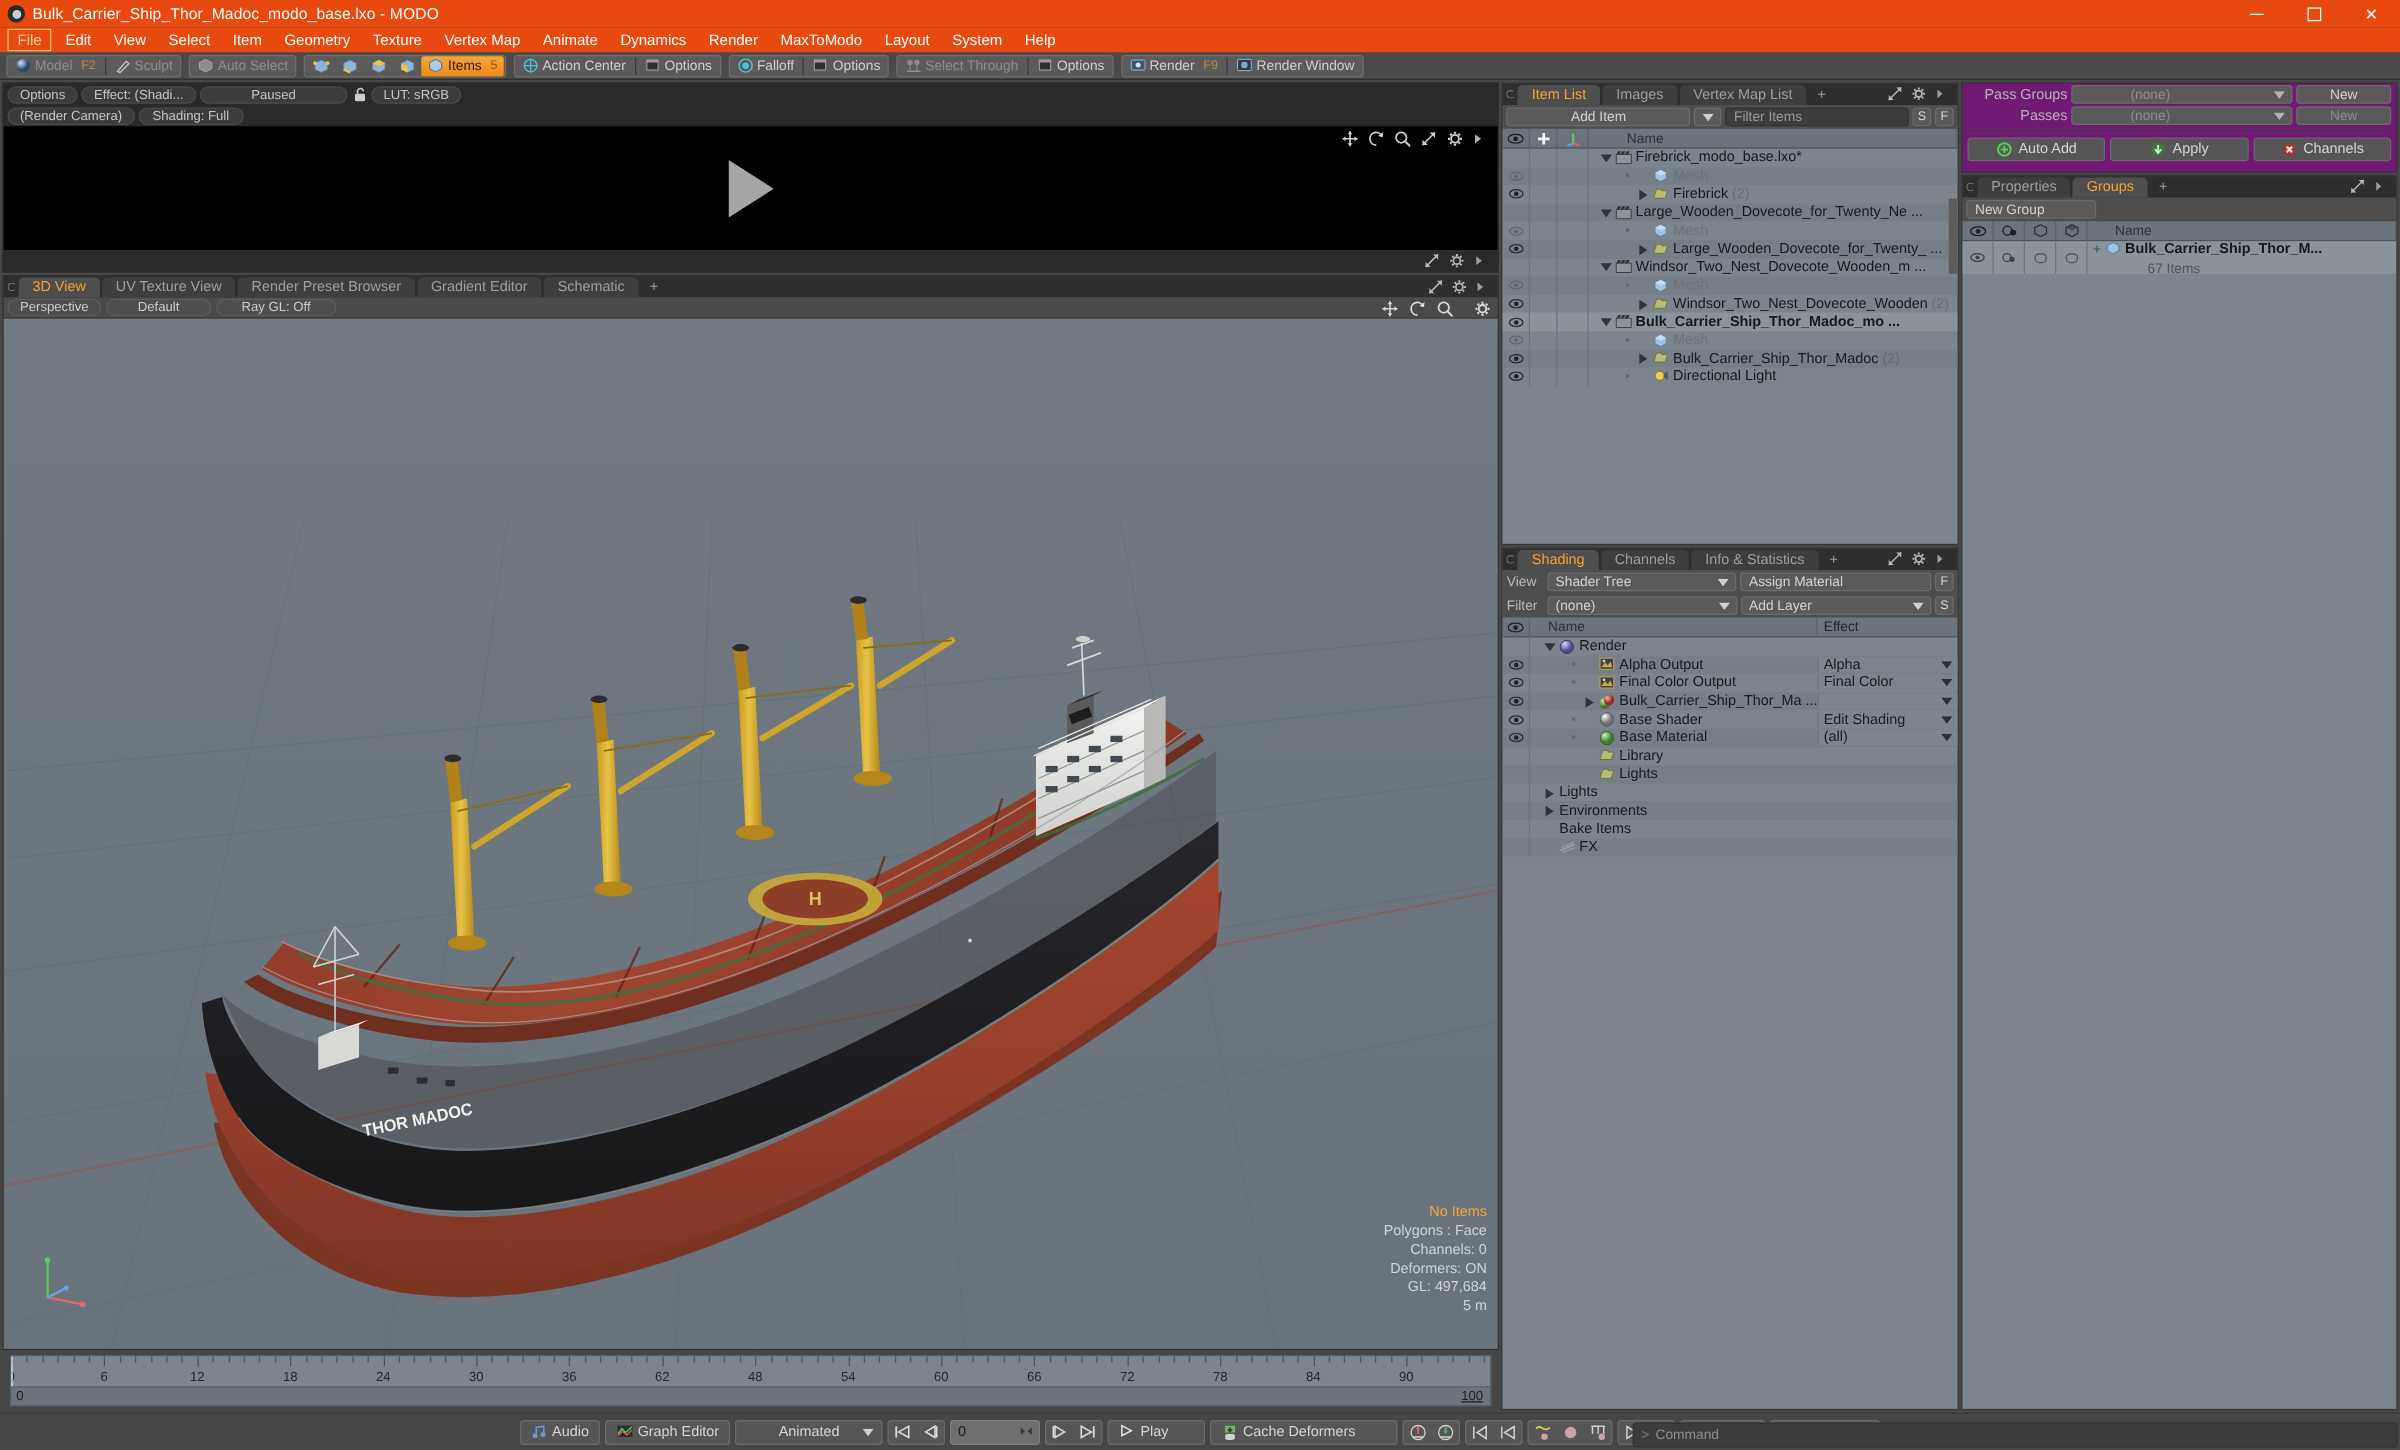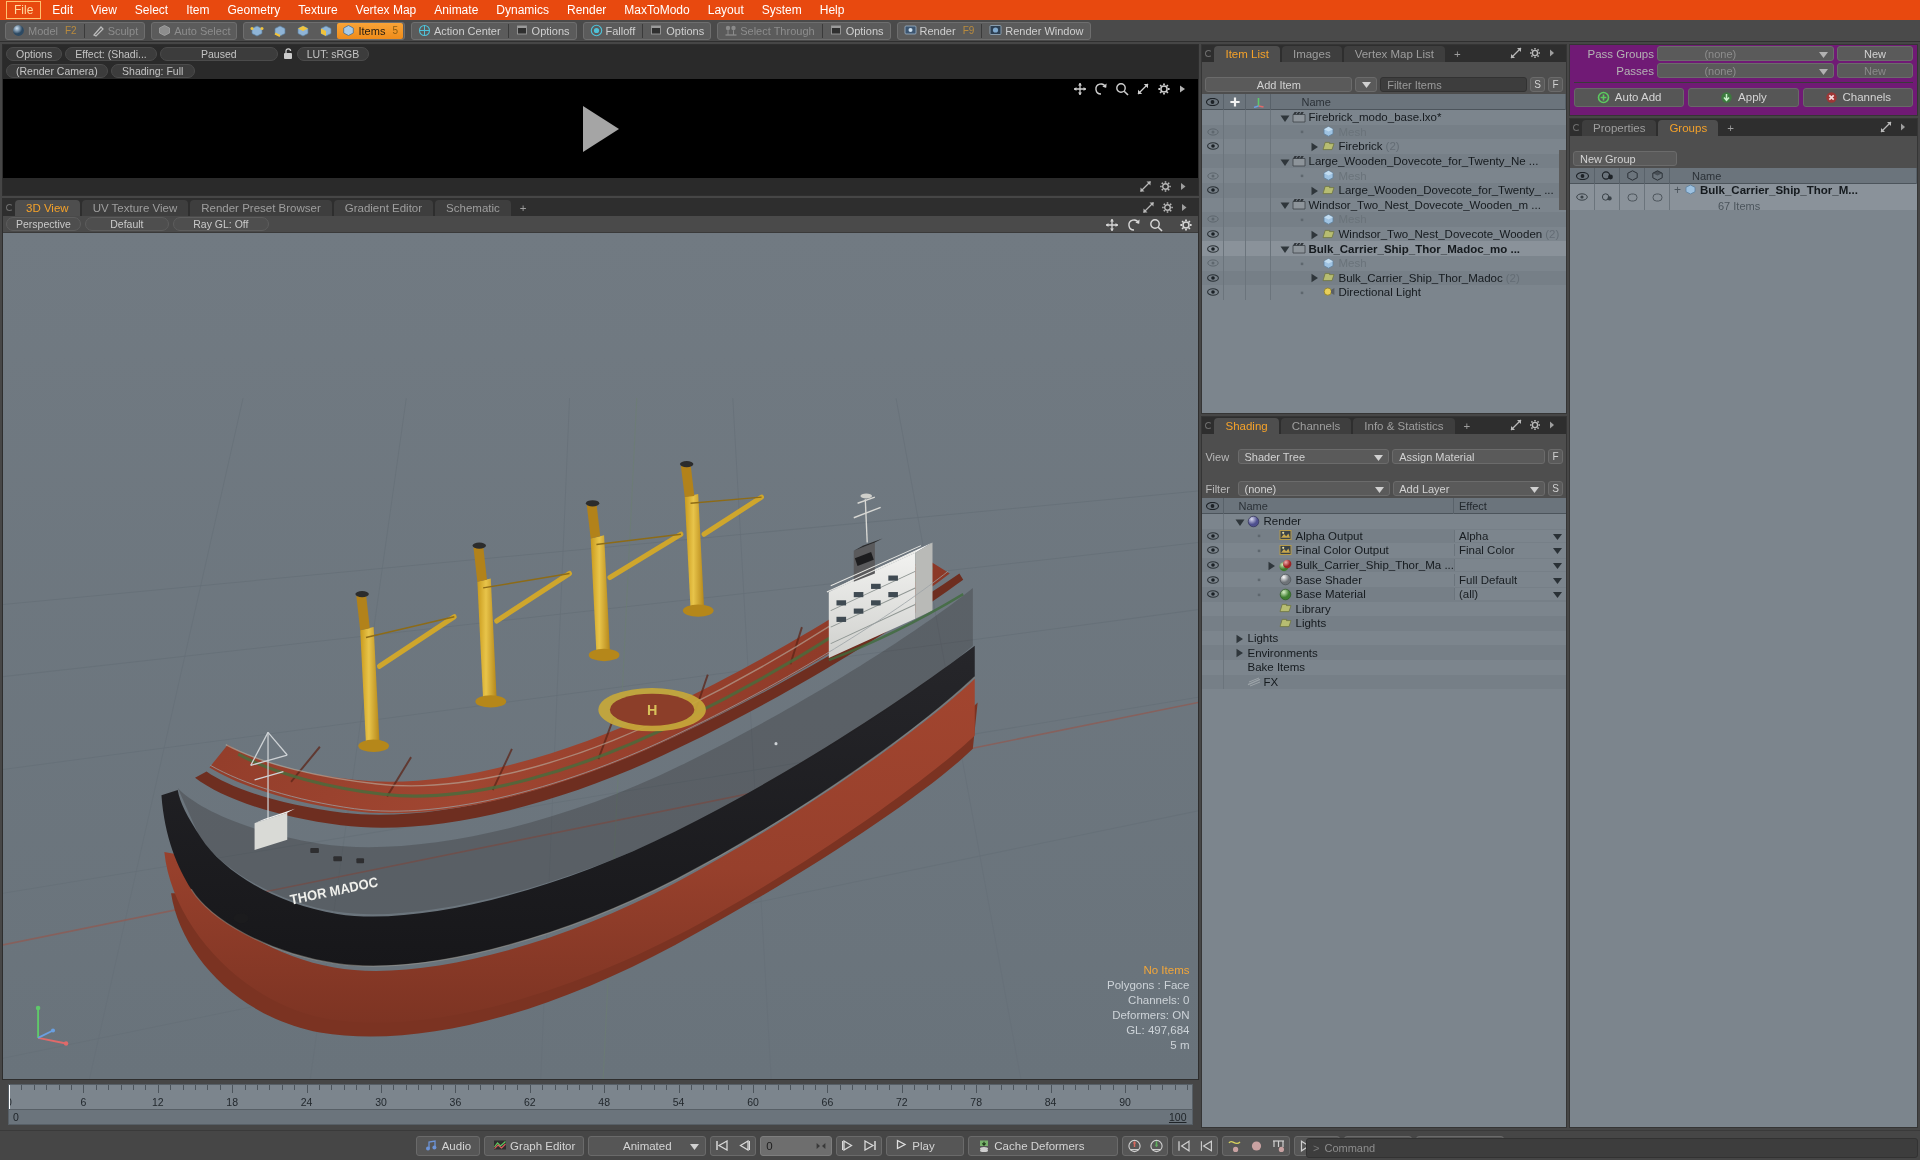--- a/index.html
+++ b/index.html
@@ -85,21 +85,21 @@
   .v3-ctl .pill { background:#4e4e4e; border-color:#5d5d5d; color:#cacaca;}
   .v3-right { position:absolute; right:6px; top:2px; display:flex; gap:9px; align-items:center;}
   .viewport { flex:1 1 auto; position:relative; overflow:hidden;
               background:linear-gradient(180deg,#6f7880 0%, #6a747c 45%, #69737b 100%); min-height:0;}
   .vp-info { position:absolute; right:9px; bottom:26px; text-align:right; font-size:11.5px;
              color:#cdd3d8; line-height:15px; }
   .vp-info .hl { color:#f2a63a; }
   .vp-axis { position:absolute; left:22px; bottom:28px; width:56px; height:56px;}
 
   
-  .row-ctl { display:flex; align-items:center; gap:3px; padding:2px 3px; background:#4e4e4e;margin-top:13px;}
+  .row-ctl { display:flex; align-items:center; gap:3px; padding:2px 3px; background:#4e4e4e;}
   .btnfield { height:15px; background:#5a5a5a; border:1px solid #6b6b6b; border-radius:3px;
               display:flex;align-items:center;justify-content:center;color:#d2d2d2;font-size:11px; padding:0 6px;}
   .btnfield.l { justify-content:flex-start;}
   .inputfield { height:15px; background:#3d3d3d; border:1px solid #323232; border-radius:3px;
                 display:flex;align-items:center;color:#9b9b9b;font-size:11px; padding:0 6px;}
   .dropdown { height:15px; background:#5a5a5a; border:1px solid #6b6b6b; border-radius:3px;
               display:flex;align-items:center; color:#d2d2d2;font-size:11px; padding:0 5px; position:relative;}
   .dropdown .cv { margin-left:auto; }
   .sqbtn { width:15px;height:15px;background:#5a5a5a;border:1px solid #6b6b6b;border-radius:3px;
            display:flex;align-items:center;justify-content:center;color:#d2d2d2;font-size:10px;flex:0 0 15px;}
@@ -158,20 +158,35 @@
             border:1px solid #323232; border-radius:3px; display:flex;align-items:center; padding:0 6px;
             color:#8d8d8d; font-size:11px; gap:5px;}
 
   .scrollv { position:absolute; right:0; top:0; width:7px; background:#5c5c5c; }
 </style>
 </head>
 <body>
 
 <div class="app">
 
+  <div class="titlebar">
+    <div class="tb-logo"></div>
+    <div class="tb-title">Bulk_Carrier_Ship_Thor_Madoc_modo_base.lxo - MODO</div>
+    <div class="tb-ctrls">
+      <div class="tb-btn">
+          <span class="tb-min"></span>
+        </div>
+      <div class="tb-btn">
+          <span class="tb-max"></span>
+        </div>
+      <div class="tb-btn close">
+          <span>✕</span>
+        </div>
+    </div>
+  </div>
 
   <div class="menubar">
     <div class="menu-item active">File</div>
     <div class="menu-item">Edit</div>
     <div class="menu-item">View</div>
     <div class="menu-item">Select</div>
     <div class="menu-item">Item</div>
     <div class="menu-item">Geometry</div>
     <div class="menu-item">Texture</div>
     <div class="menu-item">Vertex Map</div>
@@ -1417,21 +1432,21 @@
                         <stop offset="0" stop-color="#fbfbfb"></stop>
                         <stop offset="1" stop-color="#6e7378"></stop>
                       </radialGradient>
                     </defs>
                     <circle cx="6.5" cy="6.5" r="5.3" fill="url(#ss)" stroke="#4c5156" stroke-width=".7"></circle>
                   </svg>
                 </span>
                 <span class="nm">Base Shader</span>
               </div>
               <div class="effcell">
-                <span>Full Default</span>
+                <span>Edit Shading</span>
                 <span class="cv"><svg width="9" height="6">
                     <path d="M0 0 L9 0 L4.5 6z" fill="#2a3136"></path>
                   </svg></span>
               </div>
             </div>
             <div class="trow shadrow alt">
               <div class="tc" style="width: 22px; flex: 0 0 22px;">
                 <svg width="12" height="8">
                   <ellipse cx="6" cy="4" rx="5.4" ry="3.3" fill="none" stroke="#2a3136" stroke-width="1.1"></ellipse>
                   <circle cx="6" cy="4" r="1.8" fill="#1b2126"></circle>

